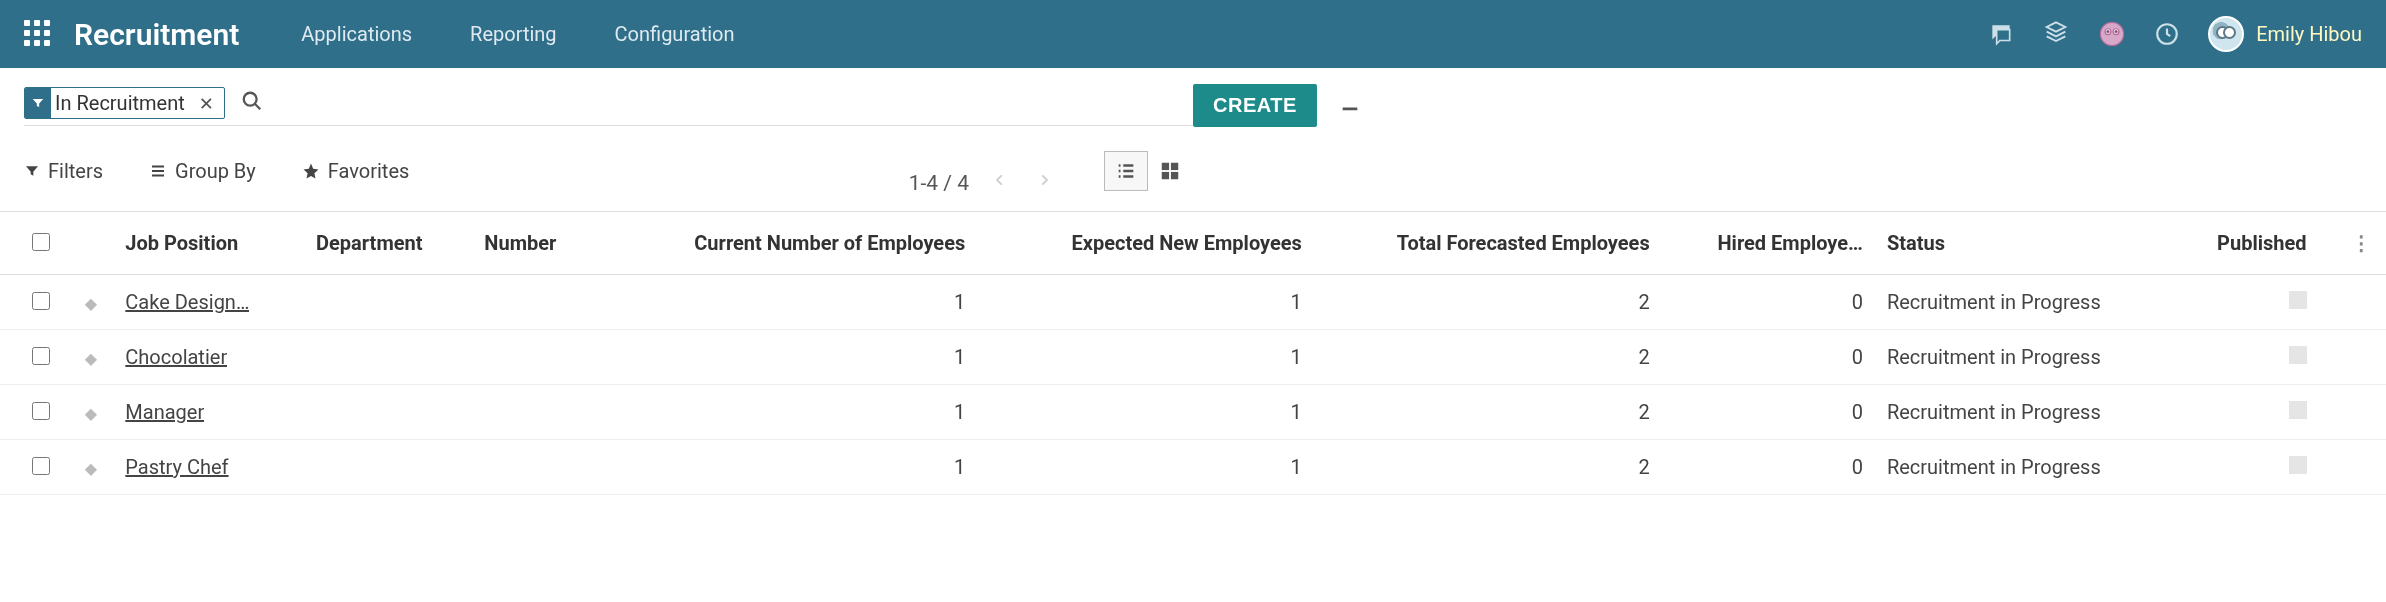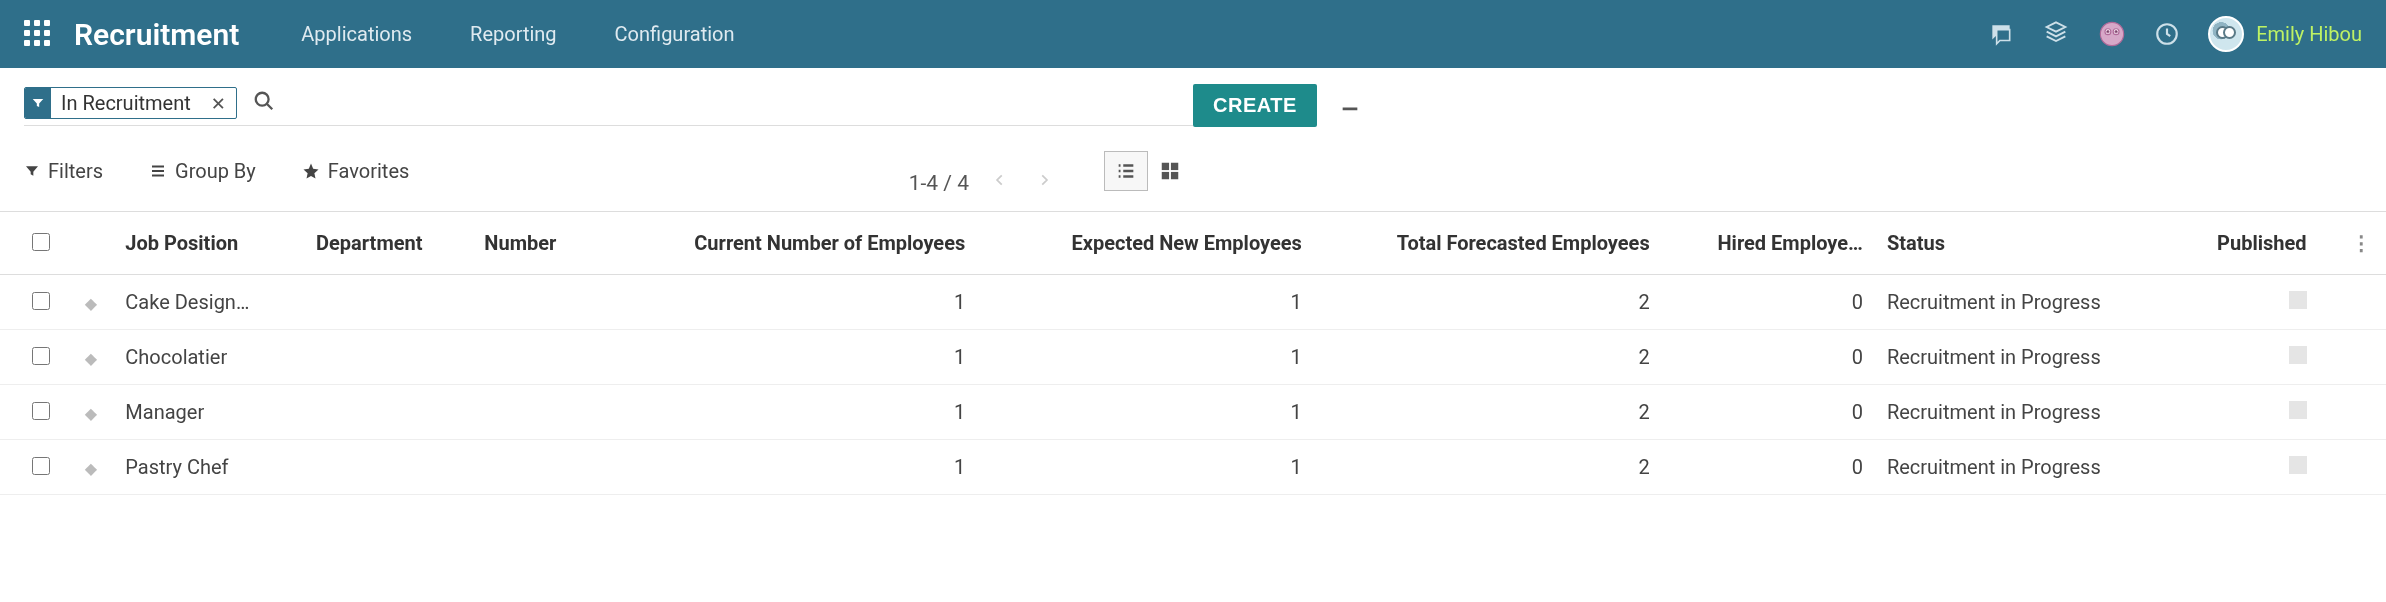--- a/index.html
+++ b/index.html
@@ -48,42 +48,42 @@
     background: radial-gradient(circle at 35% 40%, #90b4c3 0 30%, #cfe6ee 31% 100%);
     border: 2px solid #fff; display:inline-block; position:relative;
   }
   .avatar::before, .avatar::after {
     content:""; position:absolute; width:9px; height:9px; background:#fff;
     border:2px solid #5a7a87; border-radius:50%; top:8px;
   }
   .avatar::before { left:6px; }
   .avatar::after { right:6px; }
   .user { display:flex; align-items:center; gap:12px; cursor:pointer; }
-  .user-name { color:#bef264; font-size:20px; }
+  .user-name { color:#fef9c3; font-size:20px; }
 
   
   .control {
     display: grid;
     grid-template-columns: 1fr 1fr;
     padding: 16px 24px 12px 24px;
     border-bottom: 1px solid var(--border);
     row-gap: 16px;
     align-items: center;
   }
   .page-title { font-size: 30px; font-weight: 400; color:#555; }
   .search-wrap { display:flex; align-items:center; border-bottom:1px solid var(--border); padding-bottom:4px; }
   .facet {
     display:inline-flex; align-items:center; border:1px solid var(--brand);
     border-radius:2px; overflow:hidden; margin-right:8px;
   }
   .facet-icon {
     background: var(--brand); color:#fff; width:26px; height:30px;
     display:flex; align-items:center; justify-content:center;
   }
-  .facet-label { padding: 0 10px; font-size:20px; color:#333; }
+  .facet-label { padding: 0 4px; font-size:20px; color:#333; }
   .facet-remove { padding: 0 10px; cursor:pointer; color:#555; font-size:18px; }
   .search-input {
     flex:1; border:none; outline:none; font-size:20px; color:#444;
     padding: 4px 4px;
   }
   .search-input::placeholder { color:#aaa; }
   .search-btn { cursor:pointer; color:#555; padding:4px 8px; }
 
   .btnrow-left { display:flex; align-items:center; gap:22px; }
   .btn-create {
@@ -128,21 +128,21 @@
 
   .col-job    { width: 170px; }
   .col-dept   { width: 150px; }
   .col-web    { width: 120px; }
   .col-curr   { width: 330px; }
   .col-exp    { width: 300px; }
   .col-total  { width: 310px; }
   .col-hired  { width: 190px; }
   .col-status { width: 280px; }
 
-  .ellipsis { overflow:hidden; text-overflow:ellipsis; max-width:100%; display:inline-block; vertical-align:bottom; }
+  .ellipsis { overflow:hidden; text-overflow:ellipsis; max-width:100%; display:inline-block; vertical-align:bottom;text-decoration:underline; }
 </style>
 </head>
 <body>
 
 <div class="navbar">
   <div class="nav-left">
     <div class="apps-grid">
       <span></span>
         <span></span>
         <span></span>

